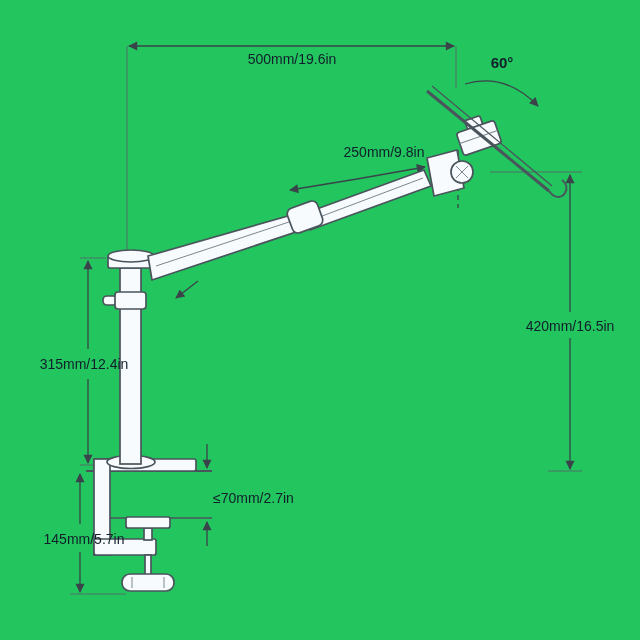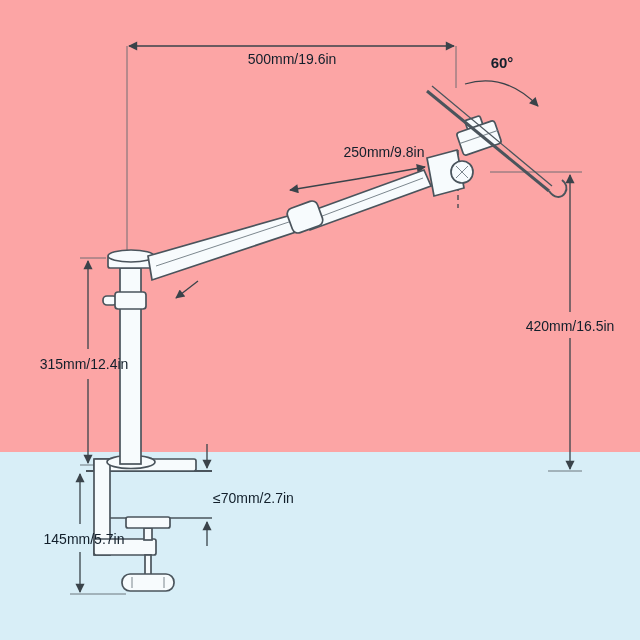--- a/index.html
+++ b/index.html
@@ -3,21 +3,21 @@
 <meta charset="utf-8">
 <style>
   html,body{margin:0;padding:0;}
   body{
     width:640px;height:640px;
     background:#d8eef7;
     font-family:"Liberation Sans", sans-serif;
     overflow:hidden;
   }
   .stage{
-    position:relative;width:640px;height:452px;background:#fca5a5;
+    position:relative;width:640px;height:640px;background:#22c55e;
   }
   svg{display:block;}
   text{
     font-family:"Liberation Sans", sans-serif;
     fill:#121f2b;
     font-size:14px;
     font-weight:500;
   }
   text.angle{font-size:15px;font-weight:700;}
   .dim{stroke:#3a434a;stroke-width:1.3;fill:none;}

